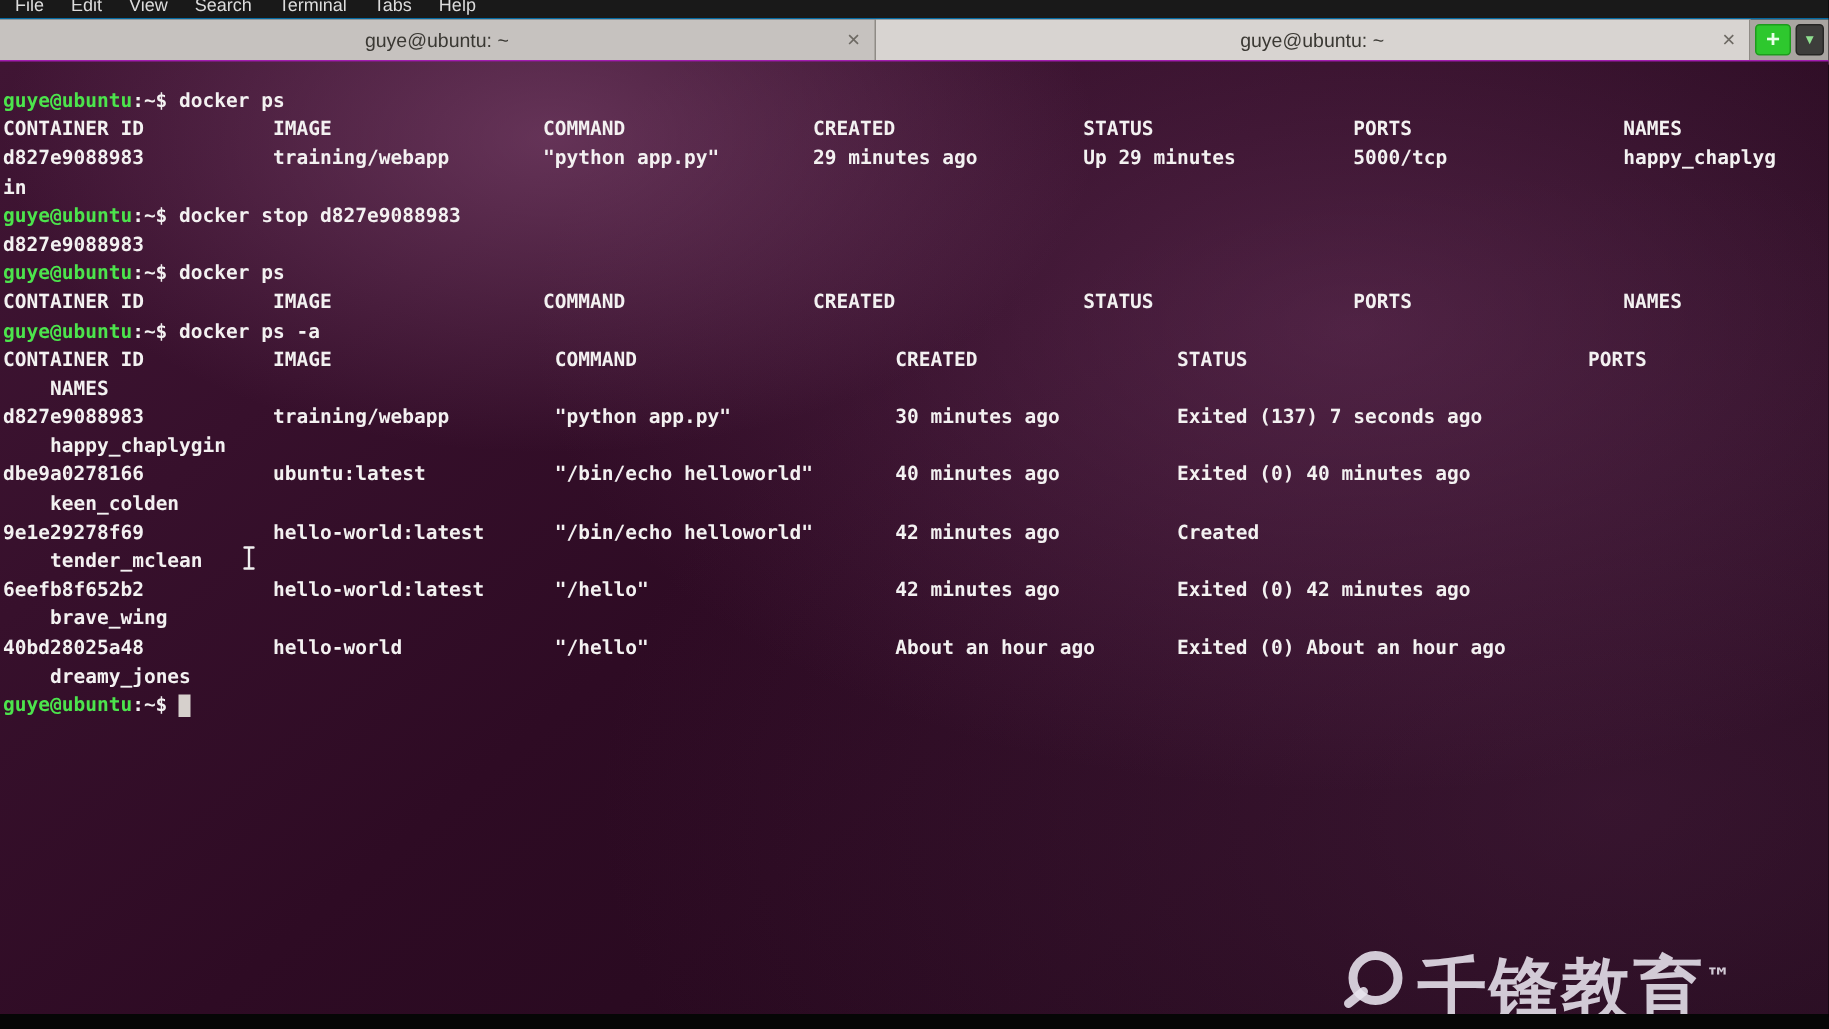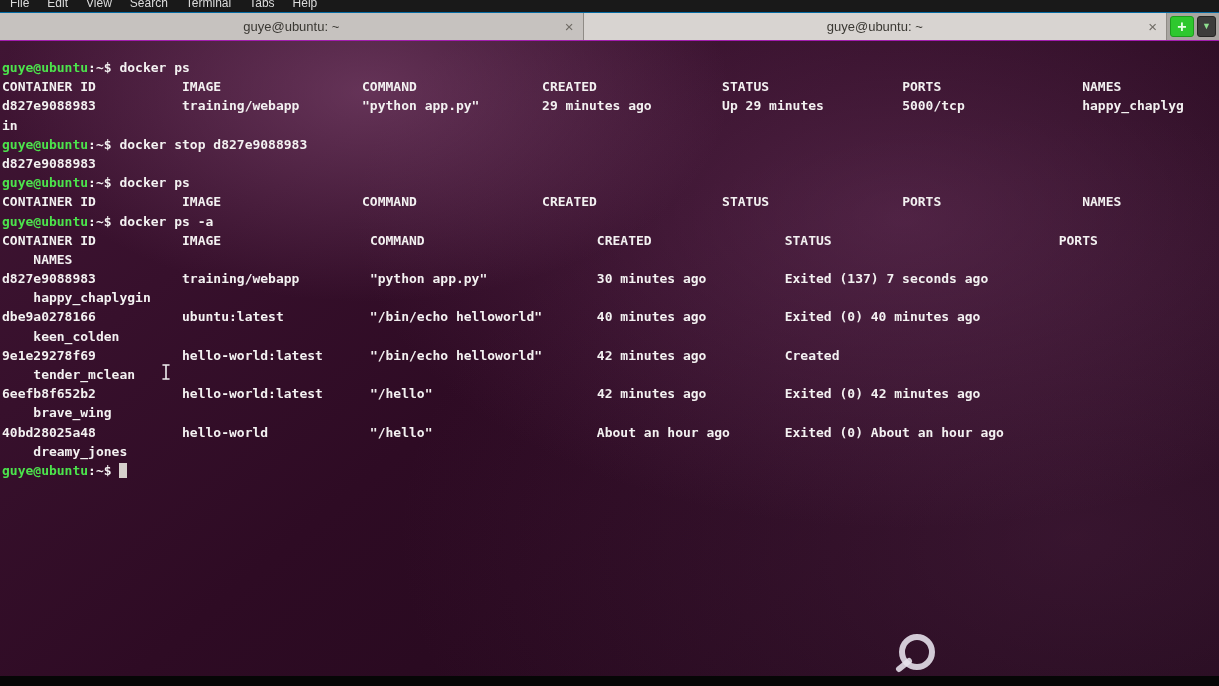--- a/index.html
+++ b/index.html
@@ -129,20 +129,21 @@
 <div class="terminal">
   <div class="term-lines" id="term-lines"><div class="term-line"><span class="seg-p">guye@ubuntu</span><span class="seg-t">:~$ docker ps</span></div><div class="term-line"><span class="seg-t">CONTAINER ID</span><span>           </span><span class="seg-t">IMAGE</span><span>                  </span><span class="seg-t">COMMAND</span><span>                </span><span class="seg-t">CREATED</span><span>                </span><span class="seg-t">STATUS</span><span>                 </span><span class="seg-t">PORTS</span><span>                  </span><span class="seg-t">NAMES</span></div><div class="term-line"><span class="seg-t">d827e9088983</span><span>           </span><span class="seg-t">training/webapp</span><span>        </span><span class="seg-t">"python app.py"</span><span>        </span><span class="seg-t">29 minutes ago</span><span>         </span><span class="seg-t">Up 29 minutes</span><span>          </span><span class="seg-t">5000/tcp</span><span>               </span><span class="seg-t">happy_chaplyg</span></div><div class="term-line"><span class="seg-t">in</span></div><div class="term-line"><span class="seg-p">guye@ubuntu</span><span class="seg-t">:~$ docker stop d827e9088983</span></div><div class="term-line"><span class="seg-t">d827e9088983</span></div><div class="term-line"><span class="seg-p">guye@ubuntu</span><span class="seg-t">:~$ docker ps</span></div><div class="term-line"><span class="seg-t">CONTAINER ID</span><span>           </span><span class="seg-t">IMAGE</span><span>                  </span><span class="seg-t">COMMAND</span><span>                </span><span class="seg-t">CREATED</span><span>                </span><span class="seg-t">STATUS</span><span>                 </span><span class="seg-t">PORTS</span><span>                  </span><span class="seg-t">NAMES</span></div><div class="term-line"><span class="seg-p">guye@ubuntu</span><span class="seg-t">:~$ docker ps -a</span></div><div class="term-line"><span class="seg-t">CONTAINER ID</span><span>           </span><span class="seg-t">IMAGE</span><span>                   </span><span class="seg-t">COMMAND</span><span>                      </span><span class="seg-t">CREATED</span><span>                 </span><span class="seg-t">STATUS</span><span>                             </span><span class="seg-t">PORTS</span></div><div class="term-line"><span>    </span><span class="seg-t">NAMES</span></div><div class="term-line"><span class="seg-t">d827e9088983</span><span>           </span><span class="seg-t">training/webapp</span><span>         </span><span class="seg-t">"python app.py"</span><span>              </span><span class="seg-t">30 minutes ago</span><span>          </span><span class="seg-t">Exited (137) 7 seconds ago</span></div><div class="term-line"><span>    </span><span class="seg-t">happy_chaplygin</span></div><div class="term-line"><span class="seg-t">dbe9a0278166</span><span>           </span><span class="seg-t">ubuntu:latest</span><span>           </span><span class="seg-t">"/bin/echo helloworld"</span><span>       </span><span class="seg-t">40 minutes ago</span><span>          </span><span class="seg-t">Exited (0) 40 minutes ago</span></div><div class="term-line"><span>    </span><span class="seg-t">keen_colden</span></div><div class="term-line"><span class="seg-t">9e1e29278f69</span><span>           </span><span class="seg-t">hello-world:latest</span><span>      </span><span class="seg-t">"/bin/echo helloworld"</span><span>       </span><span class="seg-t">42 minutes ago</span><span>          </span><span class="seg-t">Created</span></div><div class="term-line"><span>    </span><span class="seg-t">tender_mclean</span></div><div class="term-line"><span class="seg-t">6eefb8f652b2</span><span>           </span><span class="seg-t">hello-world:latest</span><span>      </span><span class="seg-t">"/hello"</span><span>                     </span><span class="seg-t">42 minutes ago</span><span>          </span><span class="seg-t">Exited (0) 42 minutes ago</span></div><div class="term-line"><span>    </span><span class="seg-t">brave_wing</span></div><div class="term-line"><span class="seg-t">40bd28025a48</span><span>           </span><span class="seg-t">hello-world</span><span>             </span><span class="seg-t">"/hello"</span><span>                     </span><span class="seg-t">About an hour ago</span><span>       </span><span class="seg-t">Exited (0) About an hour ago</span></div><div class="term-line"><span>    </span><span class="seg-t">dreamy_jones</span></div><div class="term-line"><span class="seg-p">guye@ubuntu</span><span class="seg-t">:~$ </span><span class="seg-cur"> </span></div></div>
 
   <div class="watermark">
     <span class="wm-logo">
       <svg width="46" height="46" viewBox="0 0 46 46">
         <circle cx="24" cy="21" r="15" fill="none" stroke="rgba(232,228,238,0.88)" stroke-width="6"></circle>
         <path d="M6 38 L16 30" stroke="rgba(232,228,238,0.88)" stroke-width="6" stroke-linecap="round"></path>
       </svg>
     </span>
+    <span class="wm-text"><span>千锋教育</span><span class="wm-tm">™</span></span>
   </div>
 
   <div class="ibeam">
     <svg width="12" height="18" viewBox="0 0 12 18">
       <path d="M3 2 H9 M6 2 V16 M3 16 H9" stroke="#efefef" stroke-width="1.6" fill="none" stroke-linecap="round"></path>
     </svg>
   </div>
 </div>
 
 <div class="bottom-strip"></div>

